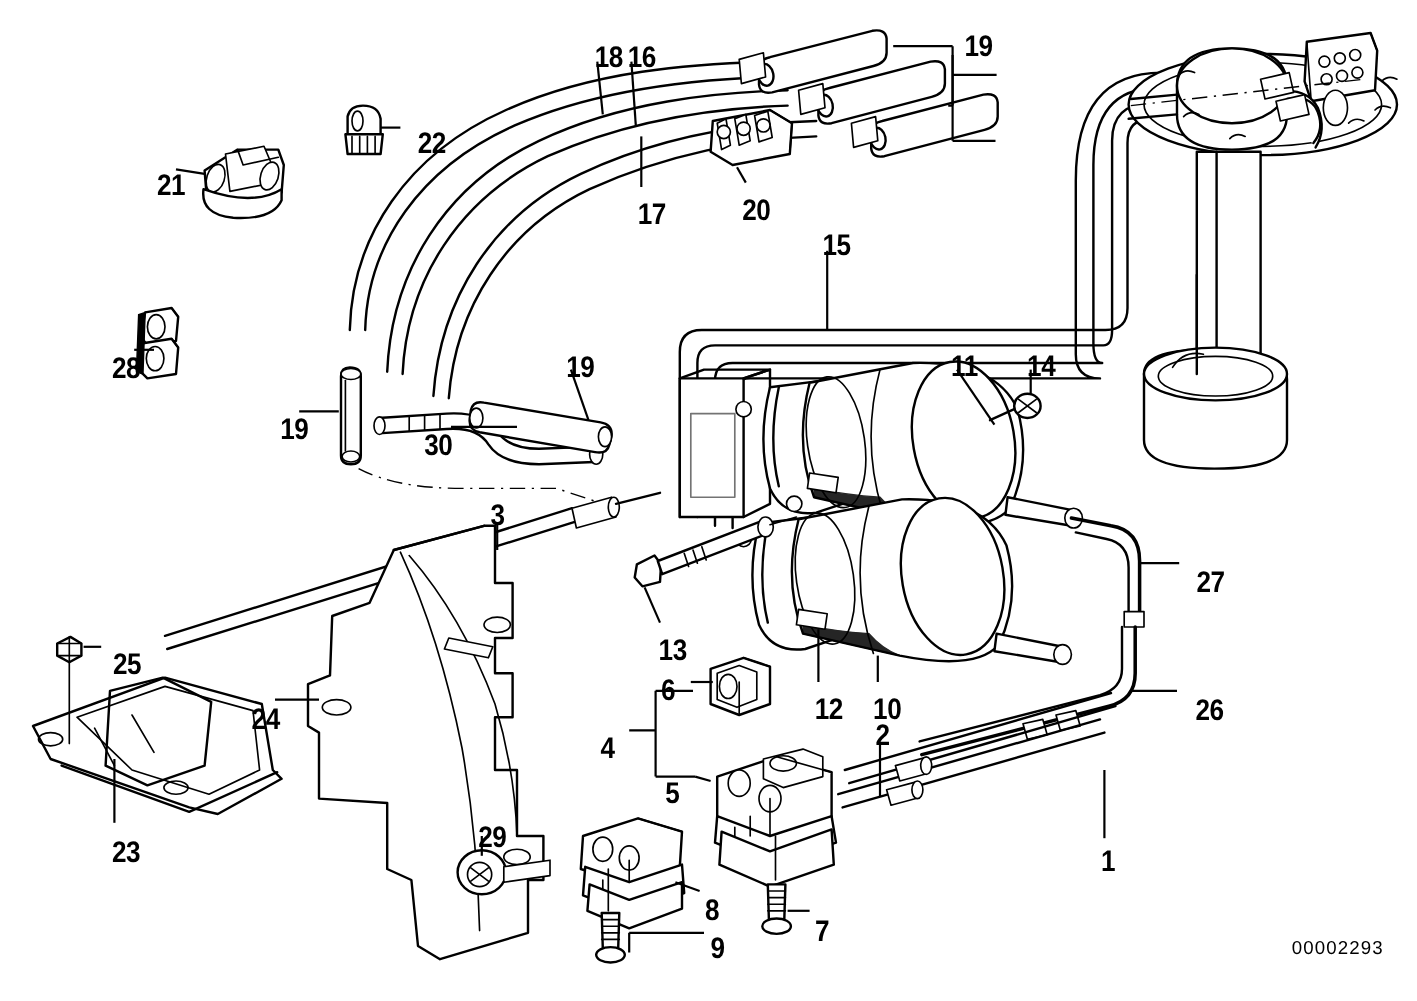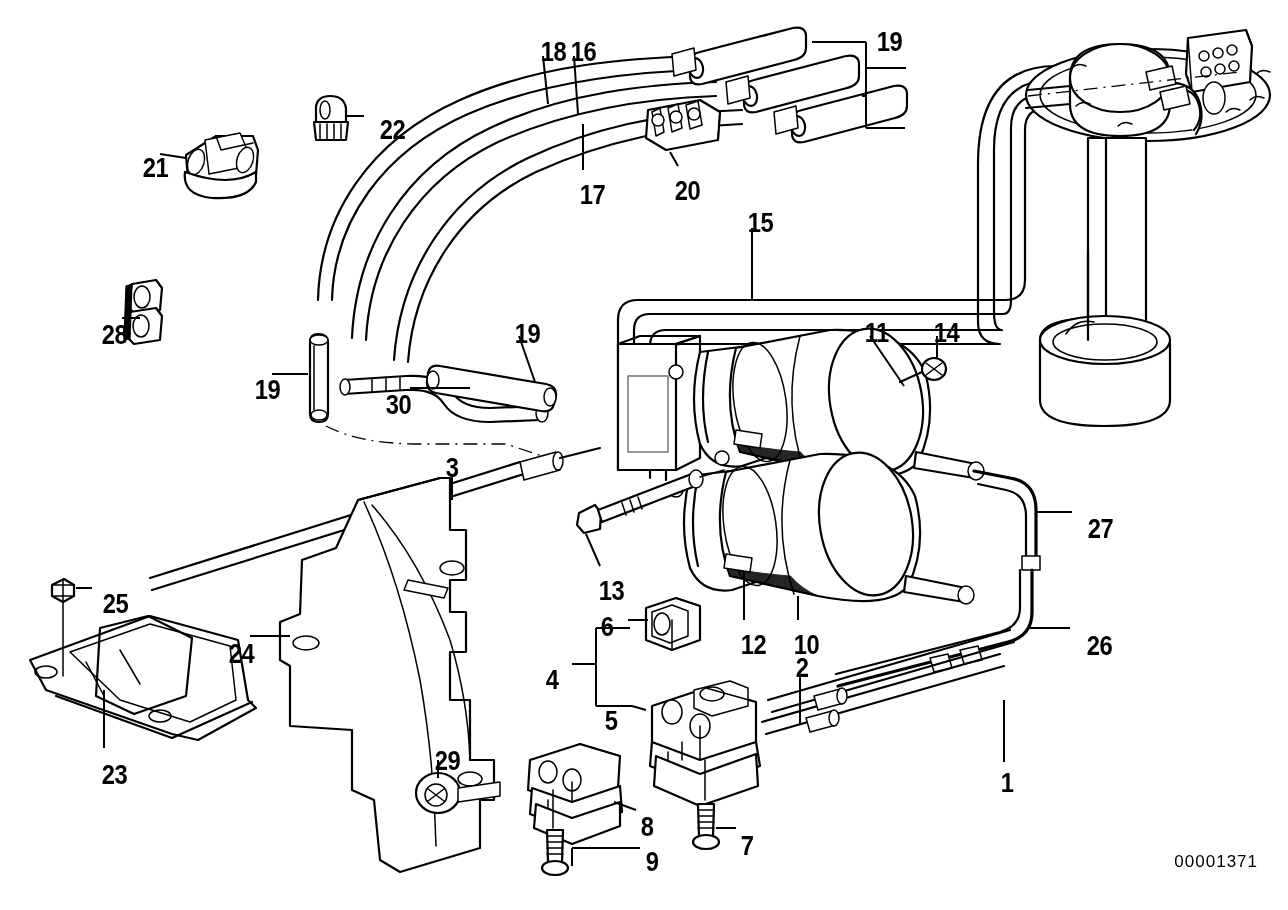--- a/index.html
+++ b/index.html
@@ -440,15 +440,15 @@
   <div class="callout" style="left:378px;  top:117px;">22</div>
   <div class="callout" style="left:100px;  top:762px;">23</div>
   <div class="callout" style="left:227px;  top:641px;">24</div>
   <div class="callout" style="left:101px;  top:591px;">25</div>
   <div class="callout" style="left:1085px; top:633px;">26</div>
   <div class="callout" style="left:1086px; top:516px;">27</div>
   <div class="callout" style="left:100px;  top:322px;">28</div>
   <div class="callout" style="left:433px;  top:748px;">29</div>
   <div class="callout" style="left:384px;  top:392px;">30</div>
 
-  <div id="diagram-id">00001371</div>
+  <div id="diagram-id">00002293</div>
 
 </div>
 
 </body></html>

